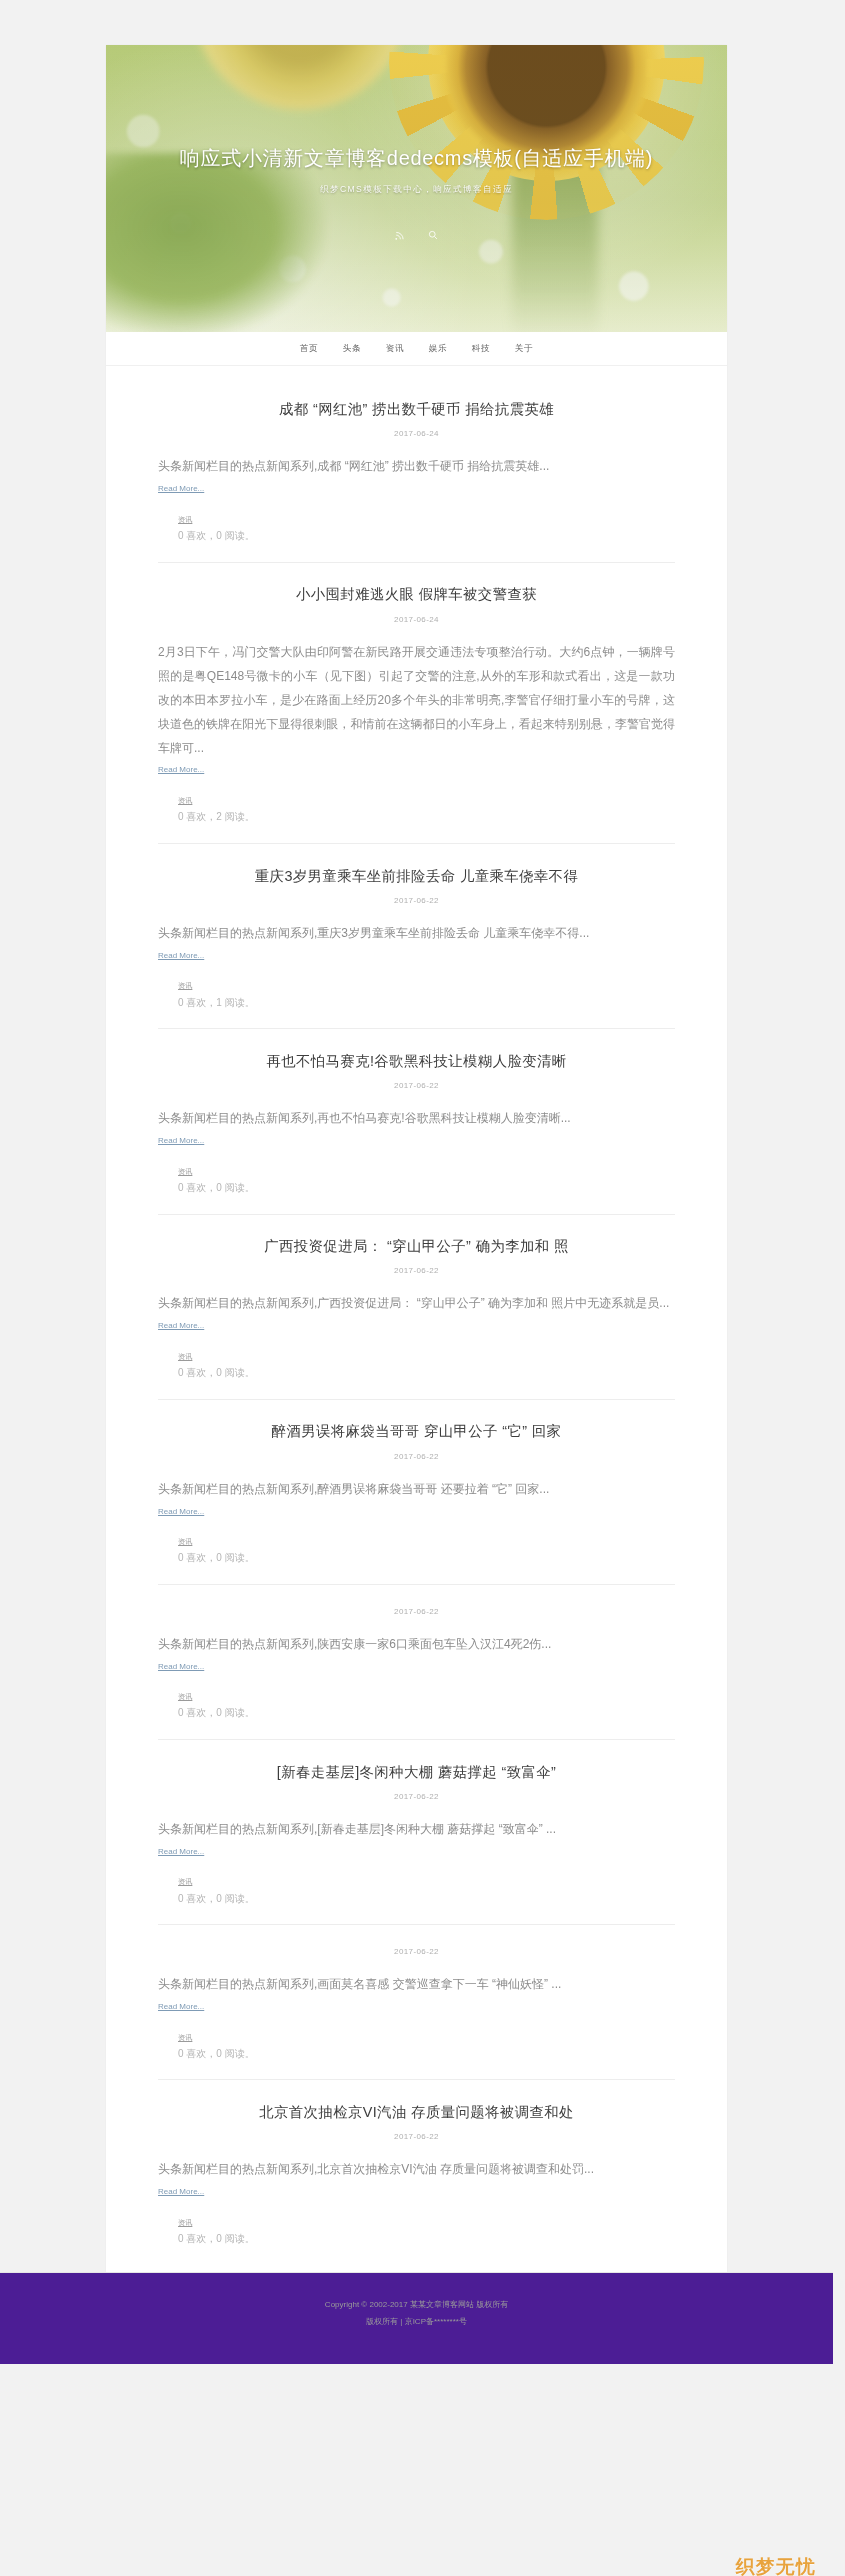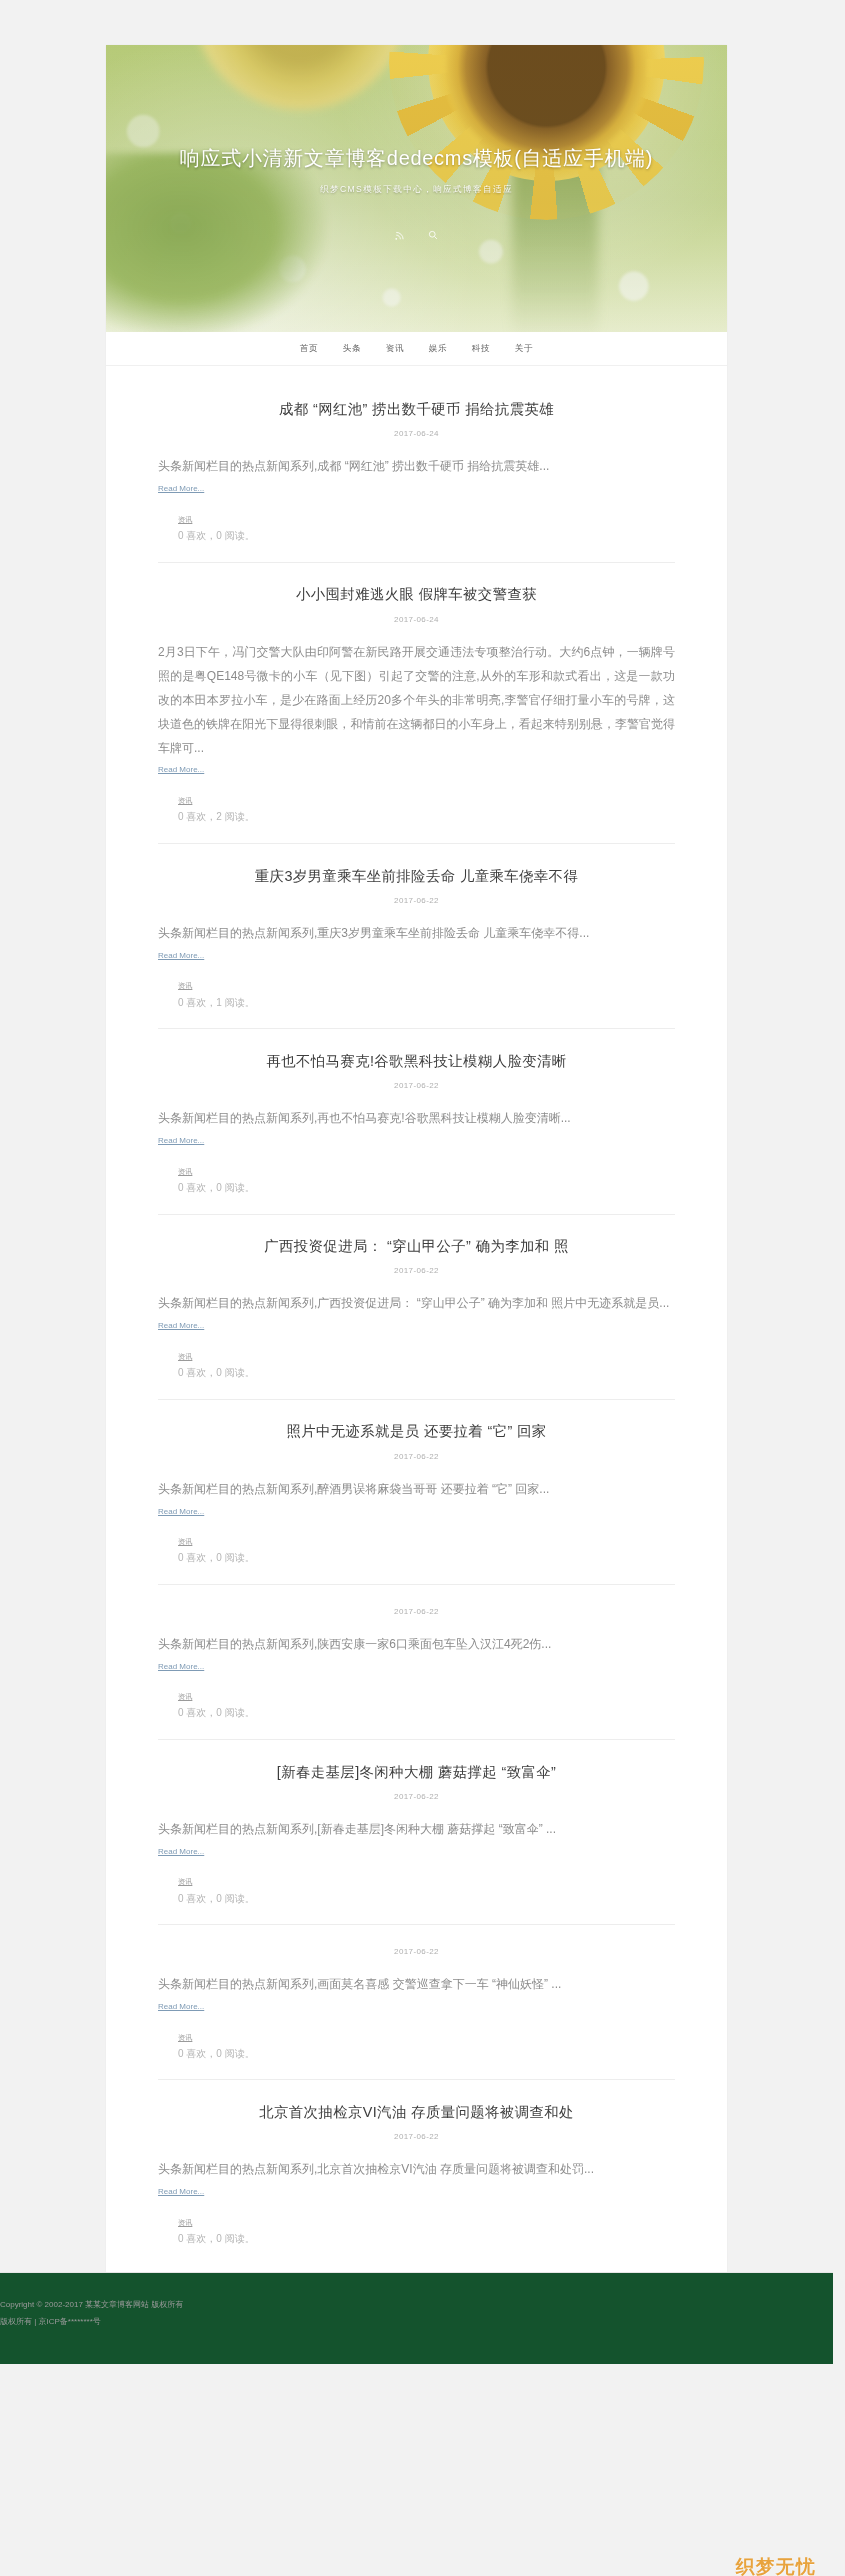--- a/index.html
+++ b/index.html
@@ -218,22 +218,22 @@
     margin-bottom: 4.3px;
   }
   .post-stats {
     font-size: 10px;
     color: #b5b5b5;
   }
   
   .footer {
     margin-top: 0;
     padding: 24.4px 0 33px 0;
-    text-align: left;
-    background: #14532d;
+    text-align: center;
+    background: #4c1d95;
     border-top: 0.7px solid #e6e6e6;
   }
   .footer .line {
     font-size: 8px;
     color: #9a9a9a;
     line-height: 2.1;
   }
   .watermark {
     position: absolute;
     right: 17px;
@@ -354,21 +354,21 @@
         <div class="post-date">2017-06-22</div>
         <p class="post-excerpt">头条新闻栏目的热点新闻系列,广西投资促进局： “穿山甲公子” 确为李加和 照片中无迹系就是员...</p>
         <a class="read-more" href="#">Read More...</a>
         <div class="post-meta">
           <a class="post-tag" href="#">资讯</a>
           <div class="post-stats">0 喜欢，0 阅读。</div>
         </div>
       </article>
 
       <article class="post">
-        <h2 class="post-title"><a href="#">照片中无迹系就是员 还要拉着 “它” 回家</a></h2>
+        <h2 class="post-title"><a href="#">醉酒男误将麻袋当哥哥 穿山甲公子 “它” 回家</a></h2>
         <div class="post-date">2017-06-22</div>
         <p class="post-excerpt">头条新闻栏目的热点新闻系列,醉酒男误将麻袋当哥哥 还要拉着 “它” 回家...</p>
         <a class="read-more" href="#">Read More...</a>
         <div class="post-meta">
           <a class="post-tag" href="#">资讯</a>
           <div class="post-stats">0 喜欢，0 阅读。</div>
         </div>
       </article>
 
       <article class="post">

